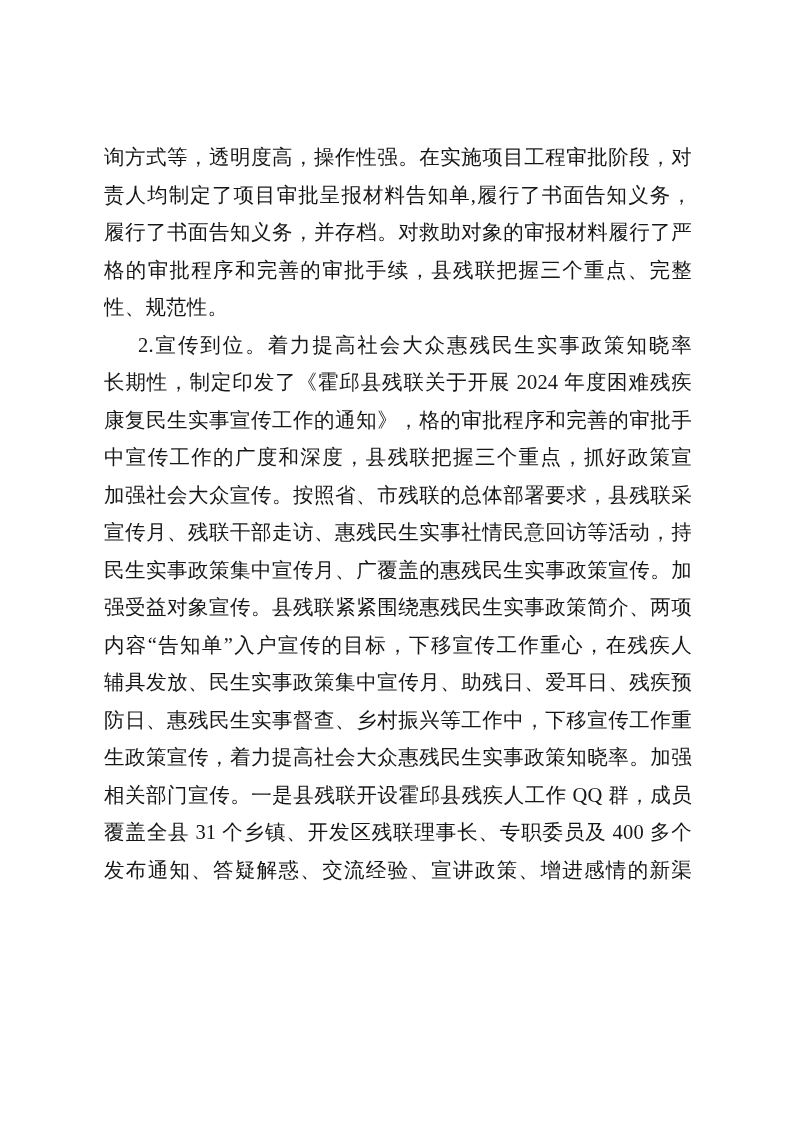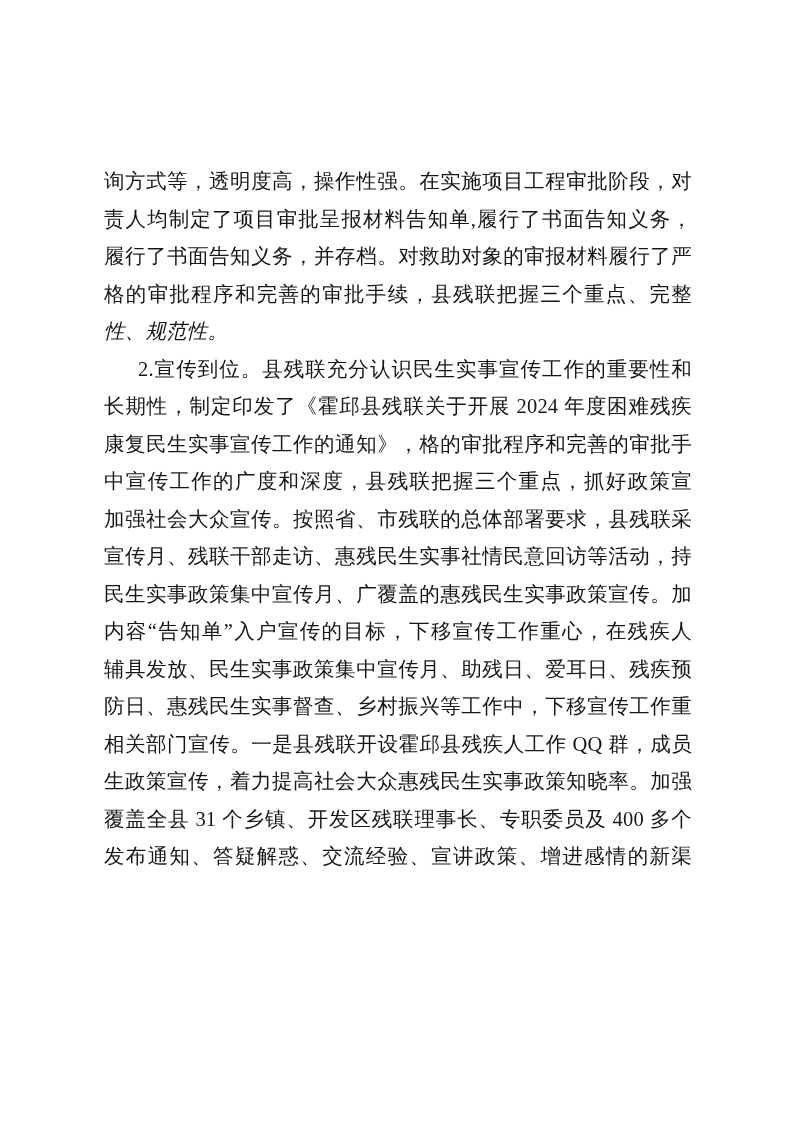--- a/index.html
+++ b/index.html
@@ -8,21 +8,20 @@
     background: #ffffff;
   }
   .page {
     position: relative;
     width: 793px;
     height: 884px;
     background: #ffffff;
     font-family: "Liberation Serif", serif;
     color: #161616;
     overflow: hidden;
-    margin-top: 24px;
   }
   .text-block {
     position: absolute;
     left: 104px;
     top: 139px;
     width: 588px;
   }
   .line {
     font-size: 20.5px;
     line-height: 37.5px;
@@ -30,21 +29,20 @@
     overflow: hidden;
     text-align: justify;
     text-align-last: justify;
     text-justify: inter-character;
     letter-spacing: 0.2px;
     white-space: normal;
   }
   .line.no-justify {
     text-align: left;
     text-align-last: left;
-    font-style: italic;
   }
   .line.indent {
     padding-left: 34px;
     width: 554px;
   }
   .seg { font-weight: normal; }
   .seg.bold { font-weight: 400; }
   .page-number {
     position: absolute;
     top: 986px;
@@ -58,29 +56,30 @@
 </head>
 <body>
 
 <div class="page">
   <div class="text-block">
       <div class="line"><span class="seg">询方式等，透明度高，操作性强。在实施项目工程审批阶段，对</span></div>
       <div class="line"><span class="seg">责人均制定了项目审批呈报材料告知单,履行了书面告知义务，</span></div>
       <div class="line"><span class="seg">履行了书面告知义务，并存档。对救助对象的审报材料履行了严</span></div>
       <div class="line"><span class="seg">格的审批程序和完善的审批手续，县残联把握三个重点、完整</span></div>
       <div class="line no-justify"><span class="seg">性、规范性。</span></div>
-      <div class="line indent"><span class="seg bold">2.宣传到位。</span><span class="seg">县残联充分认识民生实事宣传工作的重要性和</span></div>
+      <div class="line indent"><span class="seg bold">2.宣传到位。</span><span class="seg">着力提高社会大众惠残民生实事政策知晓率</span></div>
       <div class="line"><span class="seg">长期性，制定印发了《霍邱县残联关于开展 2024 年度困难残疾人</span></div>
       <div class="line"><span class="seg">康复民生实事宣传工作的通知》，格的审批程序和完善的审批手续</span></div>
       <div class="line"><span class="seg">中宣传工作的广度和深度，县残联把握三个重点，抓好政策宣传。</span></div>
       <div class="line"><span class="seg bold">加强社会大众宣传。</span><span class="seg">按照省、市残联的总体部署要求，县残联采</span></div>
       <div class="line"><span class="seg">宣传月、残联干部走访、惠残民生实事社情民意回访等活动，持</span></div>
       <div class="line"><span class="seg">民生实事政策集中宣传月、广覆盖的惠残民生实事政策宣传。</span><span class="seg bold">加</span></div>
+      <div class="line"><span class="seg bold">强受益对象宣传。</span><span class="seg">县残联紧紧围绕惠残民生实事政策简介、两项</span></div>
       <div class="line"><span class="seg">内容“告知单”入户宣传的目标，下移宣传工作重心，在残疾人</span></div>
       <div class="line"><span class="seg">辅具发放、民生实事政策集中宣传月、助残日、爱耳日、残疾预</span></div>
       <div class="line"><span class="seg">防日、惠残民生实事督查、乡村振兴等工作中，下移宣传工作重心</span></div>
+      <div class="line"><span class="seg">生政策宣传，着力提高社会大众惠残民生实事政策知晓率。</span><span class="seg bold">加强</span></div>
       <div class="line"><span class="seg bold">相关部门宣传。</span><span class="seg">一是县残联开设霍邱县残疾人工作 QQ 群，成员</span></div>
-      <div class="line"><span class="seg">生政策宣传，着力提高社会大众惠残民生实事政策知晓率。</span><span class="seg bold">加强</span></div>
       <div class="line"><span class="seg">覆盖全县 31 个乡镇、开发区残联理事长、专职委员及 400 多个村</span></div>
       <div class="line"><span class="seg">发布通知、答疑解惑、交流经验、宣讲政策、增进感情的新渠道、</span></div>
     </div>
   <div class="page-number">-37-</div>
 </div>
 
 </body></html>

